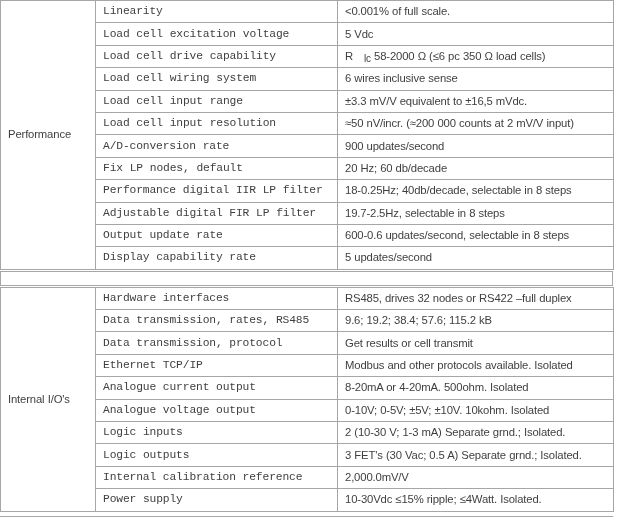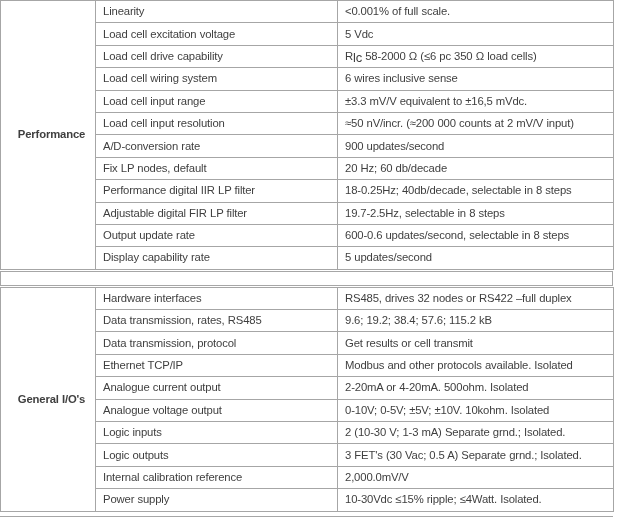--- a/index.html
+++ b/index.html
@@ -40,30 +40,30 @@
     box-sizing: border-box;
     color: #3f3f3f;
     letter-spacing: -0.15px;
     word-spacing: 0.2px;
     overflow: hidden;
     white-space: nowrap;
   }
 
   td.group {
     width: 95px;
-    text-align: center;
-    font-weight: bold;
+    font-weight: normal;
     color: #2f2f2f;
     font-size: 11.6px;
     padding-left: 0;
     letter-spacing: 0;
   }
 
   td.param {
     width: 242px;
+    font-family: Liberation Mono, monospace;
   }
 
   td.value {
     width: 276px;
   }
 
   .spacer-table {
     border-collapse: collapse;
     table-layout: fixed;
     width: 613px;
@@ -75,25 +75,26 @@
     padding: 0;
   }
 
   .gap {
     height: 1px;
     line-height: 1px;
     font-size: 0;
   }
 
   sub {
-    font-size: 13px;
+    font-size: 10px;
     vertical-align: baseline;
     position: relative;
     top: 2px;
     letter-spacing: -0.2px;
+    margin-left: 11px;
   }
 
   .bottom-rule {
     width: 613px;
     height: 1px;
     background: #a6a6a6;
     margin-top: 4px;
   }
 </style>
 </head>
@@ -163,39 +164,39 @@
         <td></td>
       </tr>
     </tbody>
   </table>
 
   <div class="gap"></div>
 
   <table class="spec">
     <tbody>
       <tr>
-        <td class="group" rowspan="10">General I/O's</td>
+        <td class="group" rowspan="10">Internal I/O's</td>
         <td class="param">Hardware interfaces</td>
         <td class="value">RS485, drives 32 nodes or RS422 –full duplex</td>
       </tr>
       <tr>
         <td class="param">Data transmission, rates, RS485</td>
         <td class="value">9.6; 19.2; 38.4; 57.6; 115.2 kB</td>
       </tr>
       <tr>
         <td class="param">Data transmission, protocol</td>
         <td class="value">Get results or cell transmit</td>
       </tr>
       <tr>
         <td class="param">Ethernet TCP/IP</td>
         <td class="value">Modbus and other protocols available. Isolated</td>
       </tr>
       <tr>
         <td class="param">Analogue current output</td>
-        <td class="value">2-20mA or 4-20mA. 500ohm. Isolated</td>
+        <td class="value">8-20mA or 4-20mA. 500ohm. Isolated</td>
       </tr>
       <tr>
         <td class="param">Analogue voltage output</td>
         <td class="value">0-10V; 0-5V; ±5V; ±10V. 10kohm. Isolated</td>
       </tr>
       <tr>
         <td class="param">Logic inputs</td>
         <td class="value">2 (10-30 V; 1-3 mA) Separate grnd.; Isolated.</td>
       </tr>
       <tr>

